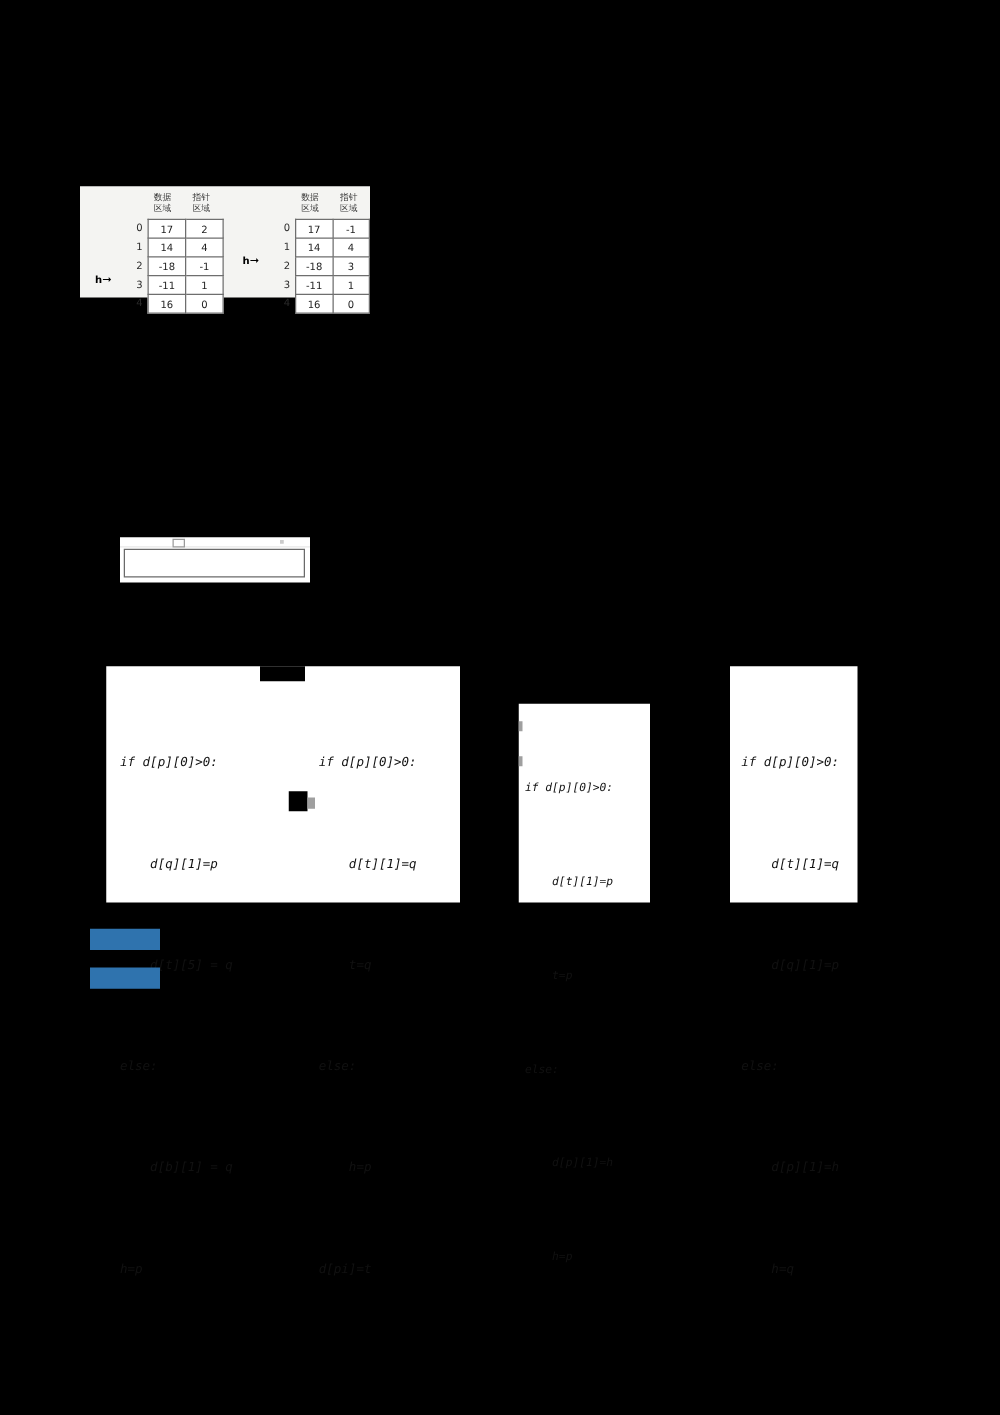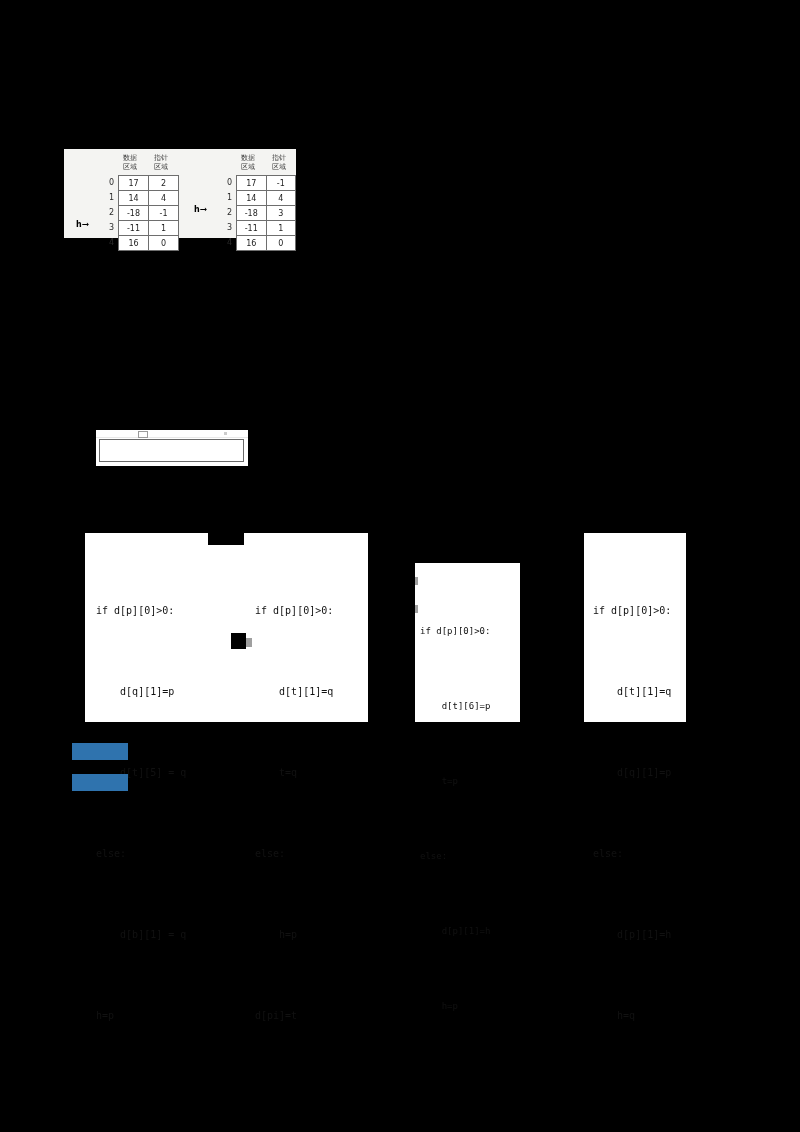--- a/index.html
+++ b/index.html
@@ -130,20 +130,21 @@
     font-size: 10px;
     color: #111111;
     padding: 2px 4px;
     outline: none;
   }
 
   
   .code-panel {
     background: #ffffff;
     box-sizing: border-box;
+    font-style: italic;
   }
   .code-col {
     position: absolute;
     top: 0;
     font-family: "DejaVu Sans Mono", monospace;
     color: #111111;
     white-space: pre;
   }
   .code-col .line {
     white-space: pre;
@@ -310,21 +311,21 @@
   </div>
 
   <div class="occluder" style="left:123px; top:0px;  width:36px; height:12px;"></div>
   <div class="occluder" style="left:146px; top:100px; width:15px; height:16px;"></div>
   <div class="occluder gray" style="left:161px; top:105px; width:6px; height:9px;"></div>
 </div>
 
 <div class="abs code-panel" id="code-panel-c">
   <div class="code-col" id="code-col-c">
     <div class="line">if d[p][0]&gt;0:</div>
-    <div class="line">    d[t][6]=p</div>
+    <div class="line">    d[t][1]=p</div>
     <div class="line">    t=p</div>
     <div class="line">else:</div>
     <div class="line">    d[p][1]=h</div>
     <div class="line">    h=p</div>
   </div>
   <div class="occluder gray" style="left:0px; top:42px; width:3px; height:8px; background:#9f9f9f;"></div>
   <div class="occluder gray" style="left:0px; top:14px; width:3px; height:8px; background:#9f9f9f;"></div>
 </div>
 
 <div class="abs code-panel" id="code-panel-d">

